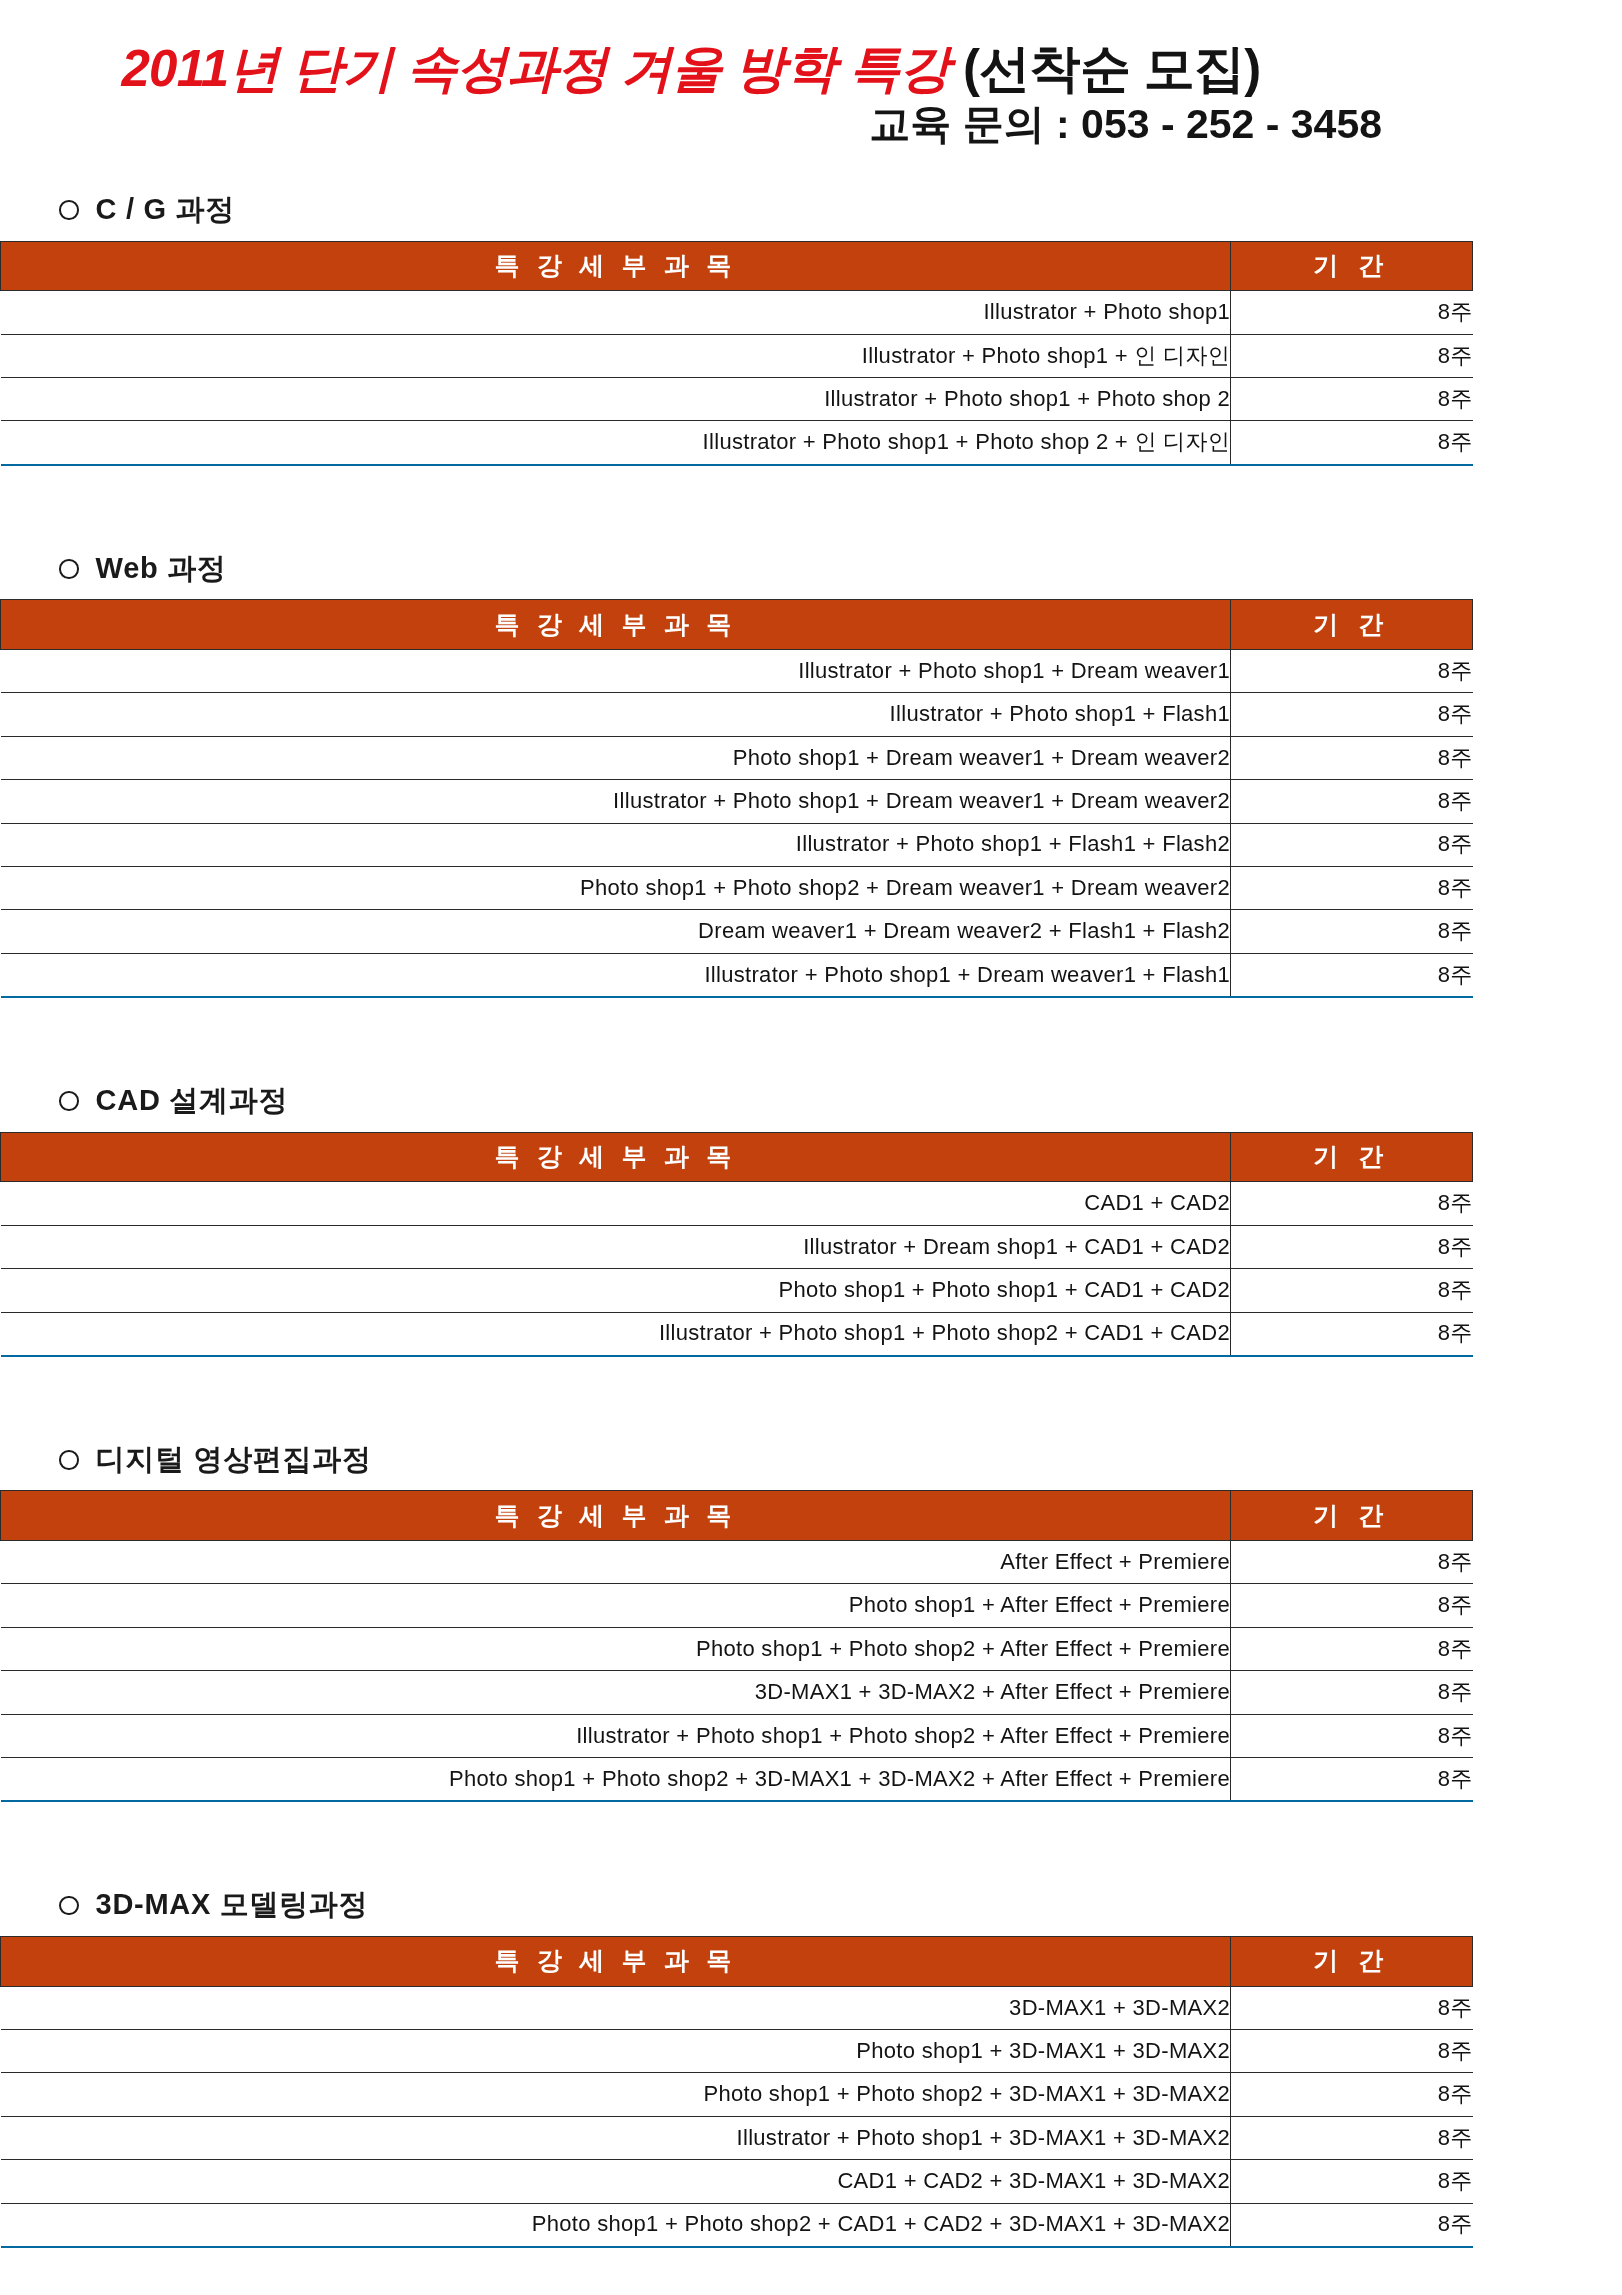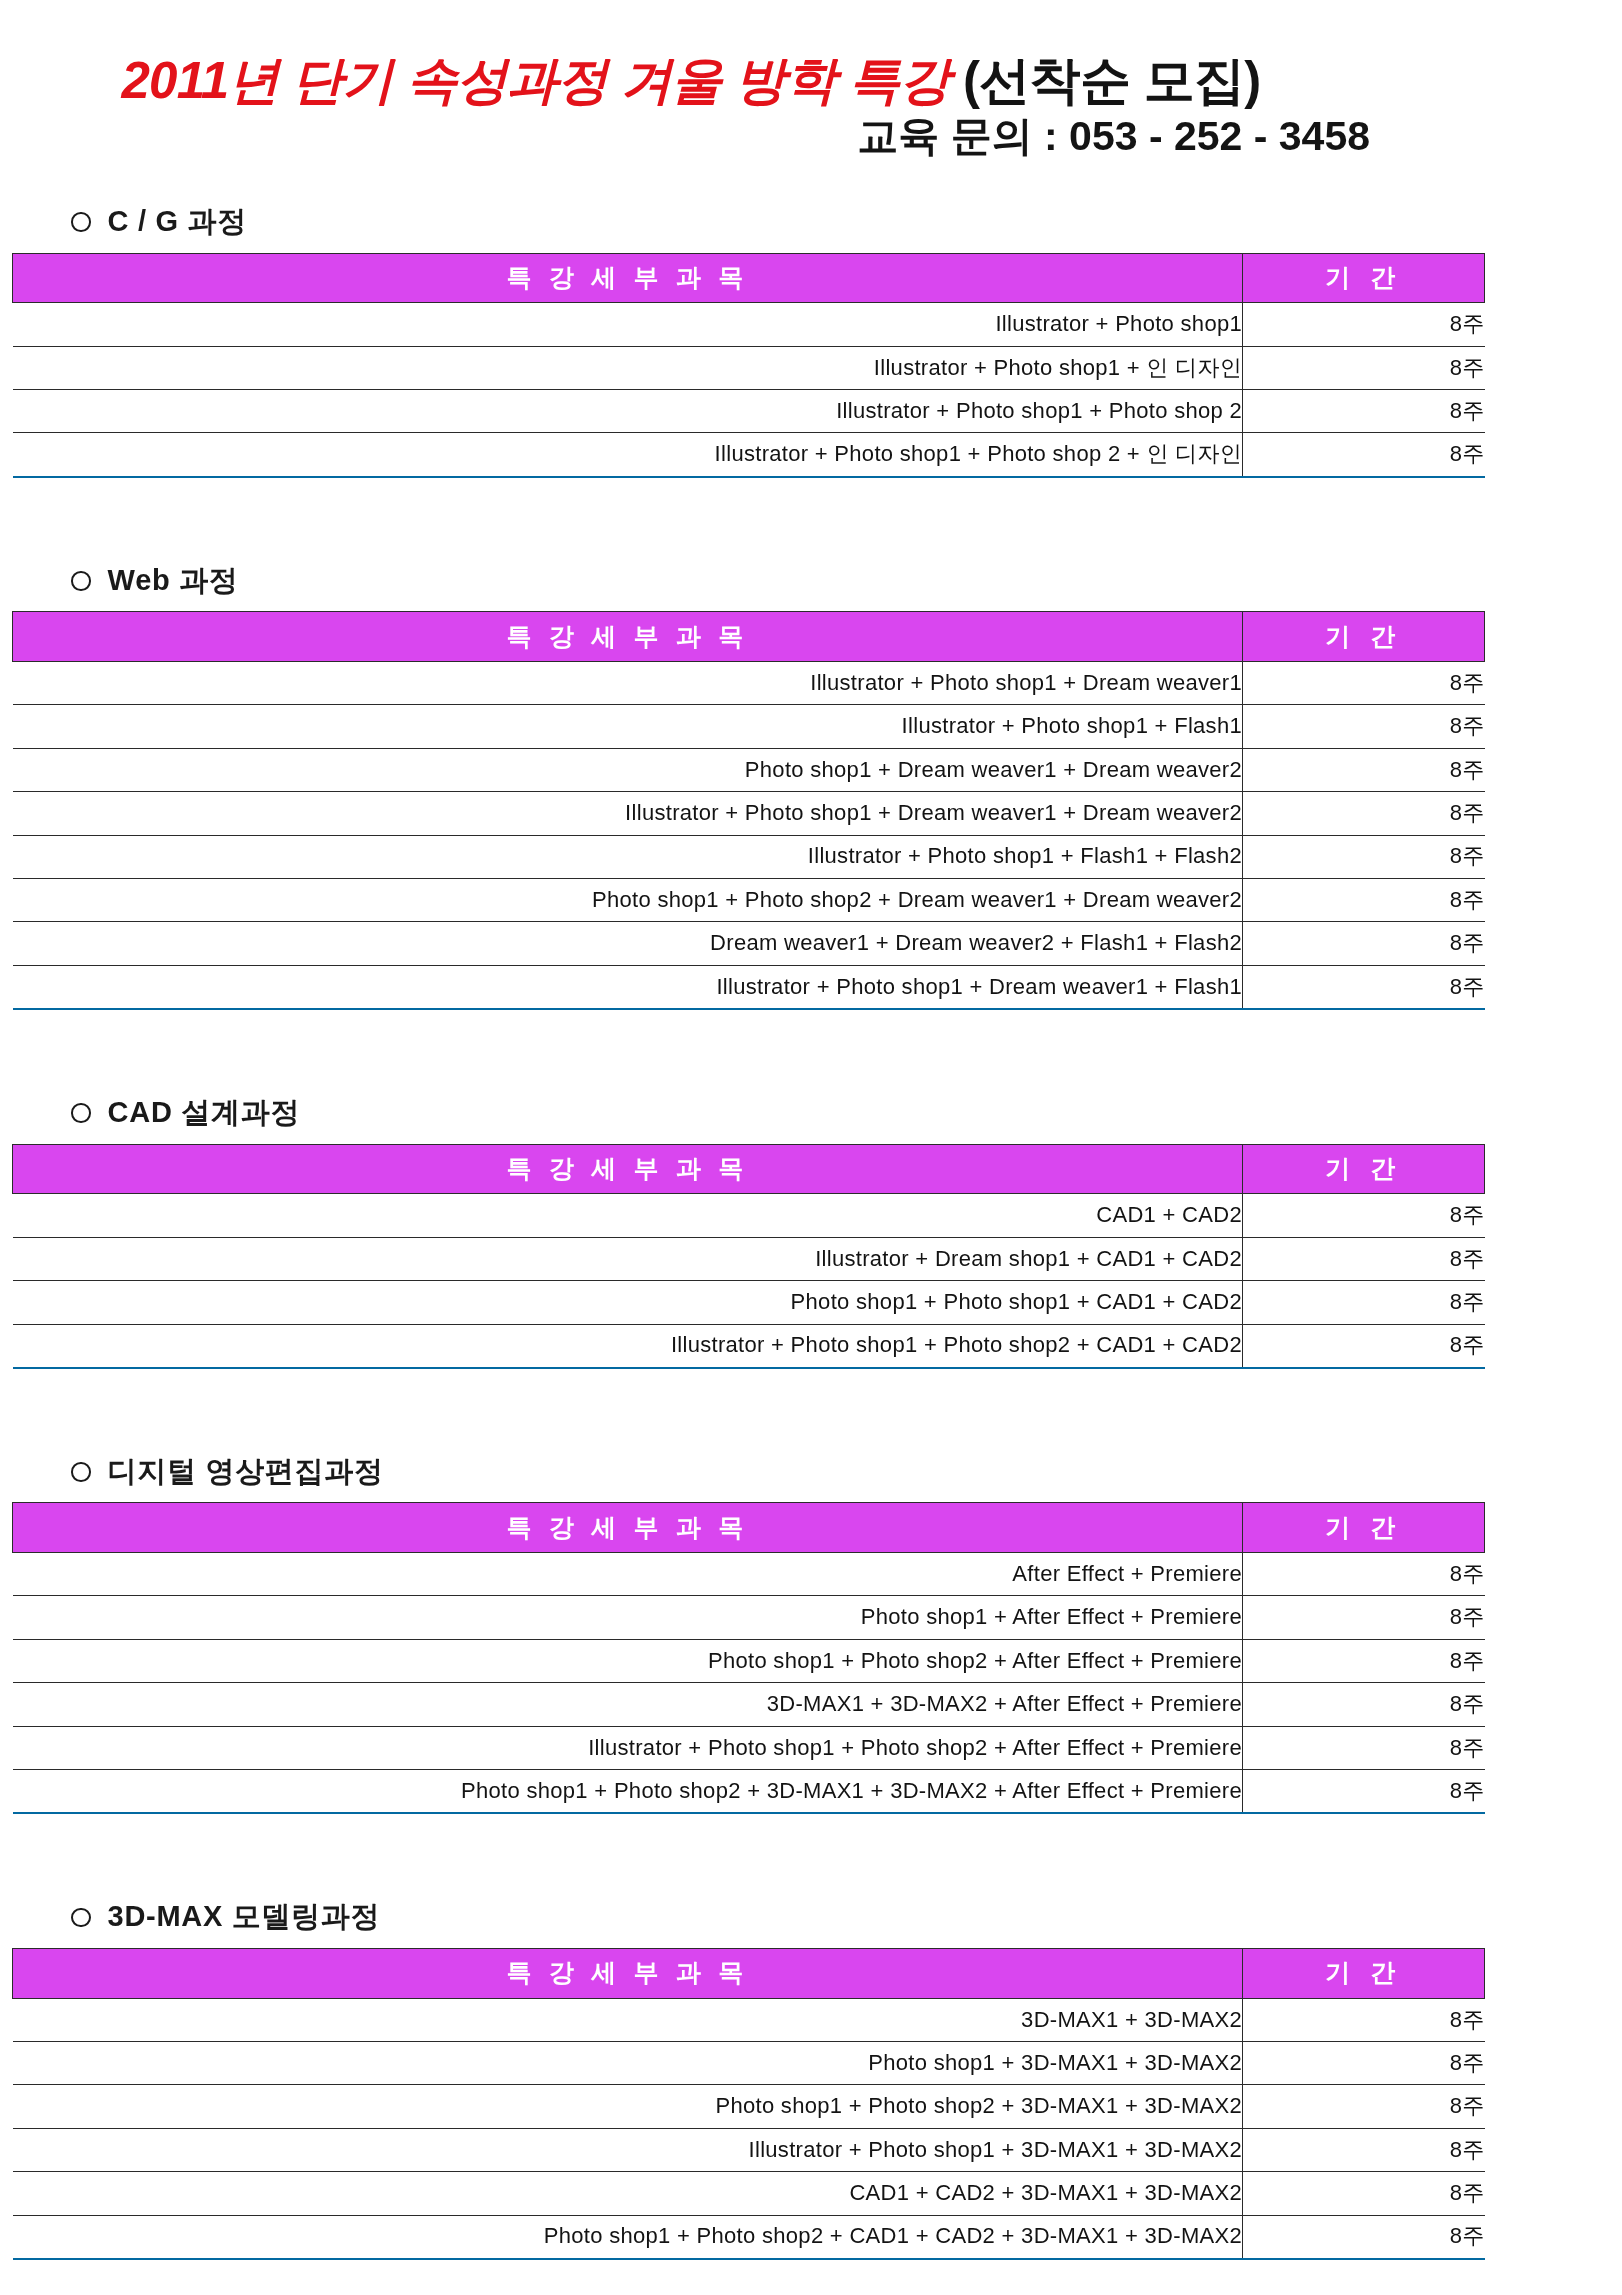--- a/index.html
+++ b/index.html
@@ -12,21 +12,21 @@
     height: 2295px;
     font-family: "Liberation Sans", sans-serif;
     color: #111111;
     position: relative;
     overflow: hidden;
   }
   .page {
     position: relative;
     width: 1382px;
     height: 2295px;
-    padding: 12px;
+    padding: 0;
     box-sizing: border-box;
   }
 
   
   .header {
     text-align: center;
     padding-top: 41px;
   }
   .title-line {
     font-size: 51px;
@@ -76,21 +76,21 @@
     box-sizing: border-box;
   }
 
   table.course-table {
     border-collapse: collapse;
     width: 1472px;
     margin-top: 10.5px;
     table-layout: fixed;
   }
   table.course-table th {
-    background: #d946ef;
+    background: #c2410c;
     color: #ffffff;
     font-size: 25px;
     font-weight: bold;
     letter-spacing: 5.2px;
     padding: 7.2px 0 8.5px 0;
     border: 1.3px solid #2b2b2b;
     text-align: center;
   }
   table.course-table th.dur-col {
     letter-spacing: 6.5px;

